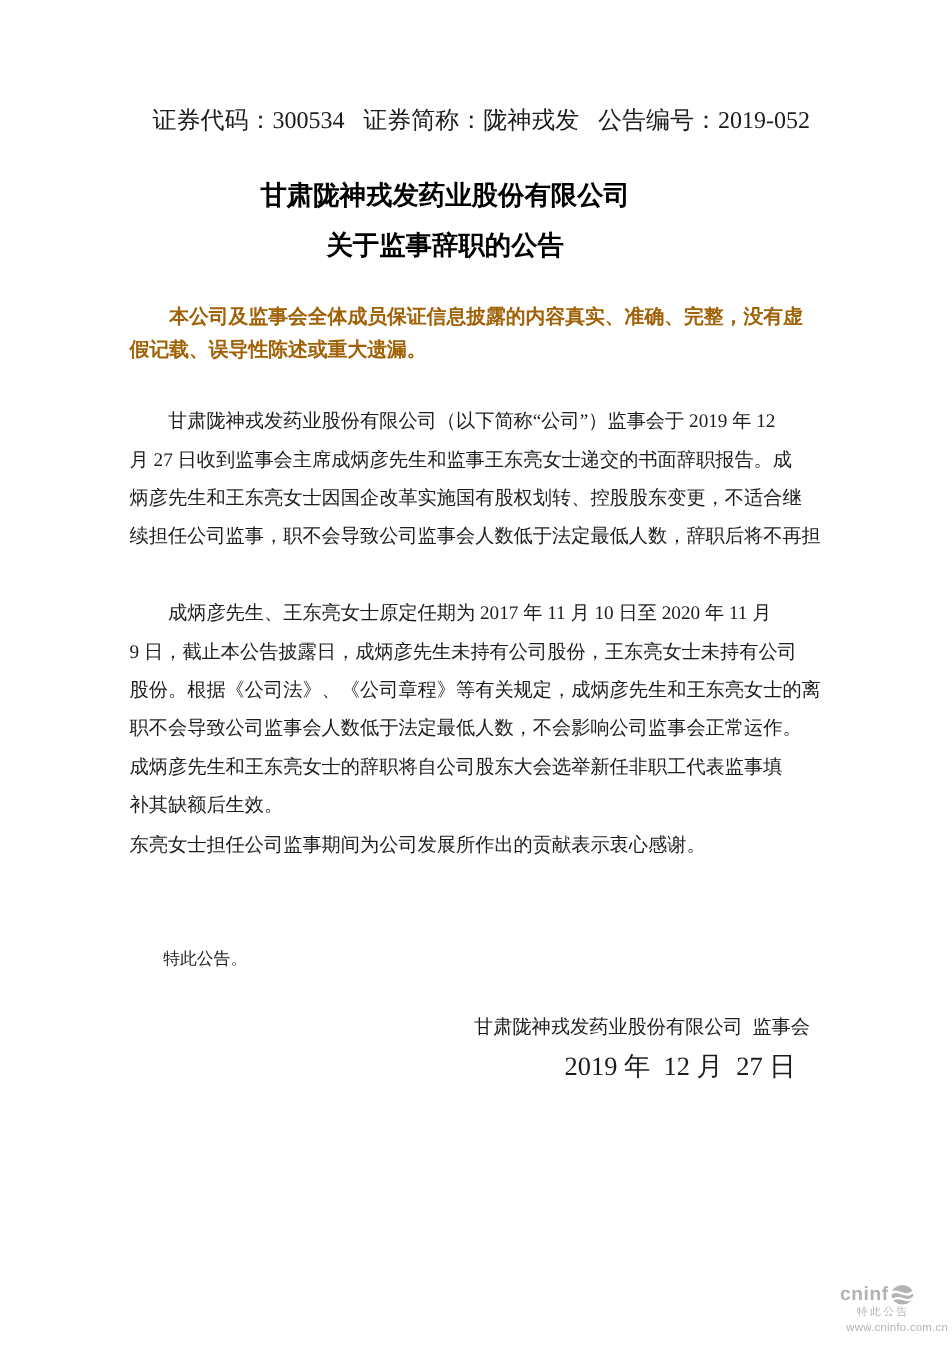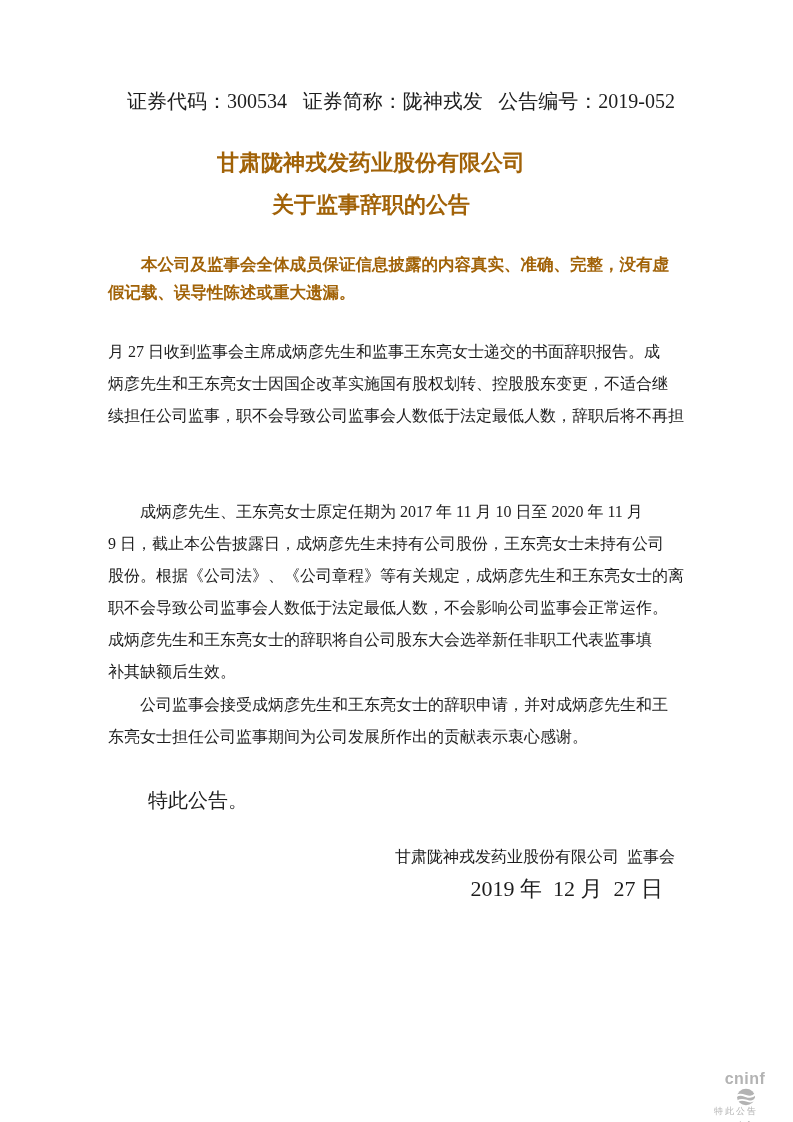--- a/index.html
+++ b/index.html
@@ -8,55 +8,55 @@
     font-family:"Liberation Serif", serif; color:#1c1c1c; overflow:hidden;
   }
   .header-row {
     position:absolute; top:90px; left:127px; width:548px;
     display:flex; justify-content:space-between;
     font-size:20px; line-height:22px;
   }
   .doc-title {
     position:absolute; left:0; width:742px; text-align:center;
     font-family:"Liberation Sans", sans-serif; font-weight:bold;
-    font-size:22px; line-height:30px; color:#a16207;
+    font-size:22px; line-height:30px; color:#000000;
   }
   #title-line1 { top:148px; }
   #title-line2 { top:190px; }
   .statement {
     position:absolute; left:108px; top:250px; width:567px;
     font-family:"Liberation Sans", sans-serif; font-weight:bold;
     font-size:16.5px; line-height:28px; color:#a16207;
   }
   .para {
     position:absolute; left:108px; width:567px;
     font-size:16px; line-height:32px;
   }
   #para-1 { top:336px; }
   #para-2 { top:496px; }
   #para-3 { top:689px; }
   .ln { white-space:pre; }
   .ln.first { text-indent:2em; }
   .closing {
     position:absolute; left:108px; top:784px; width:567px;
-    font-size:20px; line-height:32px; text-indent:2em; white-space:pre;
+    font-size:14px; line-height:32px; text-indent:2em; white-space:pre;
   }
   .signature {
     position:absolute; left:108px; top:841px; width:567px;
     text-align:right; font-size:16px; line-height:32px; white-space:pre;
   }
   .date-line {
     position:absolute; left:108px; top:873px; width:555px;
     text-align:right; font-size:22px; line-height:32px; white-space:pre;
   }
   .watermark {
     position:absolute; top:1070px; right:3px; width:90px;
     font-family:"Liberation Sans", sans-serif; color:#b3b3b3;
   }
-  .wm-row1 { display:flex; align-items:center; justify-content:flex-start;flex-direction:column; }
+  .wm-row1 { display:flex; align-items:center; justify-content:flex-start; }
   .wm-brand { font-size:16px; font-weight:bold; letter-spacing:0.5px; line-height:18px; }
   .wm-icon { margin-left:1px; display:inline-flex; }
   .wm-cn { font-size:9px; letter-spacing:2px; text-align:center; padding-right:18px; margin-top:-1px; }
   .wm-url { font-size:9.5px; text-align:right; margin-top:1px; letter-spacing:0.2px; }
 </style>
 </head>
 <body>
 
 <div class="page">
 
@@ -68,34 +68,34 @@
 
   <div class="doc-title" id="title-line1">甘肃陇神戎发药业股份有限公司</div>
   <div class="doc-title" id="title-line2">关于监事辞职的公告</div>
 
   <div class="statement">
       <div class="ln first">本公司及监事会全体成员保证信息披露的内容真实、准确、完整，没有虚</div>
       <div class="ln">假记载、误导性陈述或重大遗漏。</div>
     </div>
 
   <div class="para" id="para-1">
+      <div class="ln first">甘肃陇神戎发药业股份有限公司（以下简称“公司”）监事会于 2019 年 12</div>
       <div class="ln">月 27 日收到监事会主席成炳彦先生和监事王东亮女士递交的书面辞职报告。成</div>
       <div class="ln">炳彦先生和王东亮女士因国企改革实施国有股权划转、控股股东变更，不适合继</div>
       <div class="ln">续担任公司监事，职不会导致公司监事会人数低于法定最低人数，辞职后将不再担</div>
     </div>
   <div class="para" id="para-2">
       <div class="ln first">成炳彦先生、王东亮女士原定任期为 2017 年 11 月 10 日至 2020 年 11 月</div>
       <div class="ln">9 日，截止本公告披露日，成炳彦先生未持有公司股份，王东亮女士未持有公司</div>
       <div class="ln">股份。根据《公司法》、《公司章程》等有关规定，成炳彦先生和王东亮女士的离</div>
       <div class="ln">职不会导致公司监事会人数低于法定最低人数，不会影响公司监事会正常运作。</div>
       <div class="ln">成炳彦先生和王东亮女士的辞职将自公司股东大会选举新任非职工代表监事填</div>
       <div class="ln">补其缺额后生效。</div>
     </div>
   <div class="para" id="para-3">
-      <div class="ln first">公司监事会接受成炳彦先生和王东亮女士的辞职申请，并对成炳彦先生和王</div>
       <div class="ln">东亮女士担任公司监事期间为公司发展所作出的贡献表示衷心感谢。</div>
     </div>
 
   <div class="closing">特此公告。</div>
 
   <div class="signature">甘肃陇神戎发药业股份有限公司  监事会</div>
   <div class="date-line">2019 年  12 月  27 日</div>
 
   <div class="watermark">
     <div class="wm-row1">

